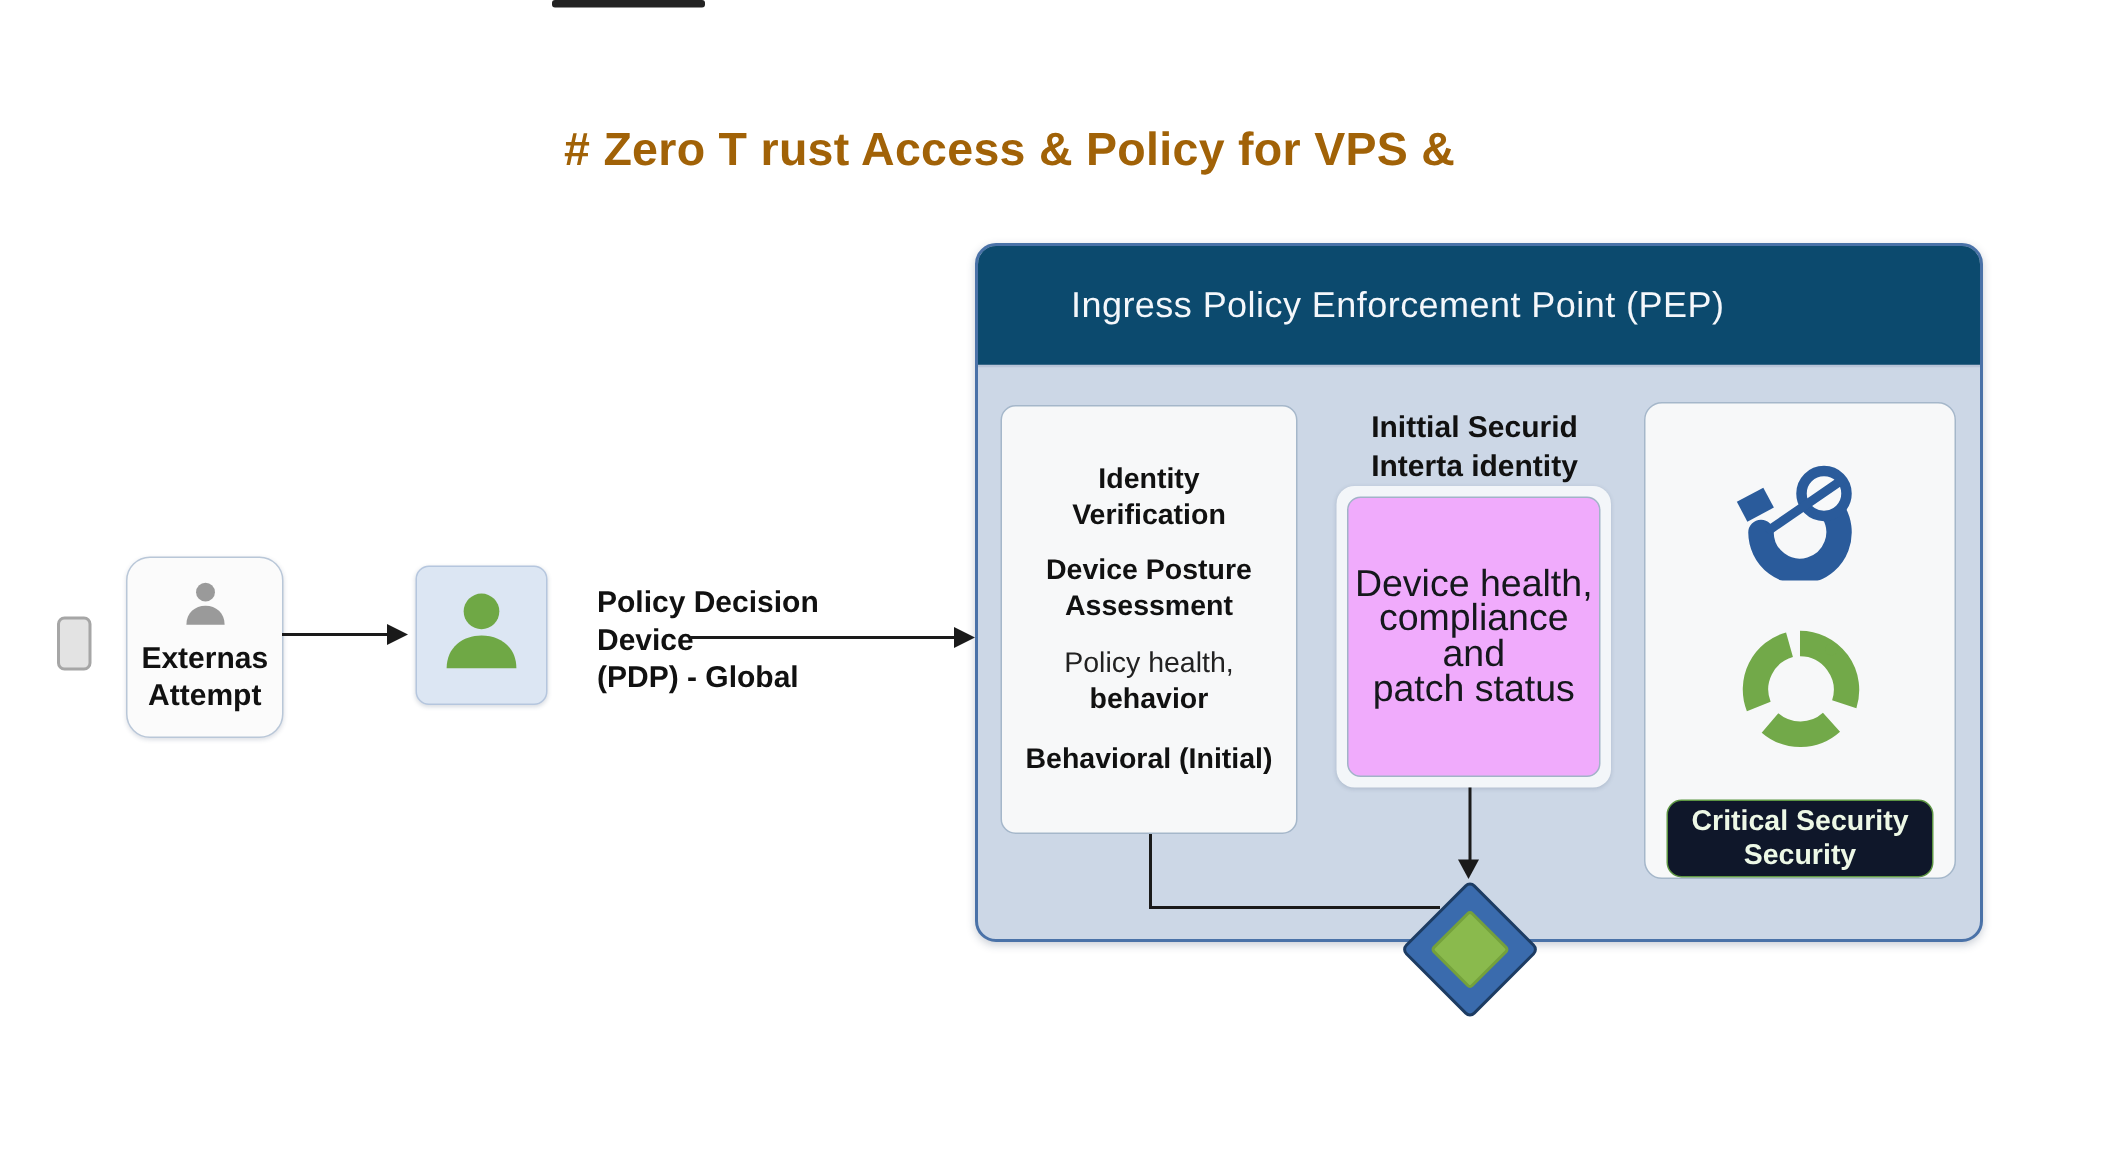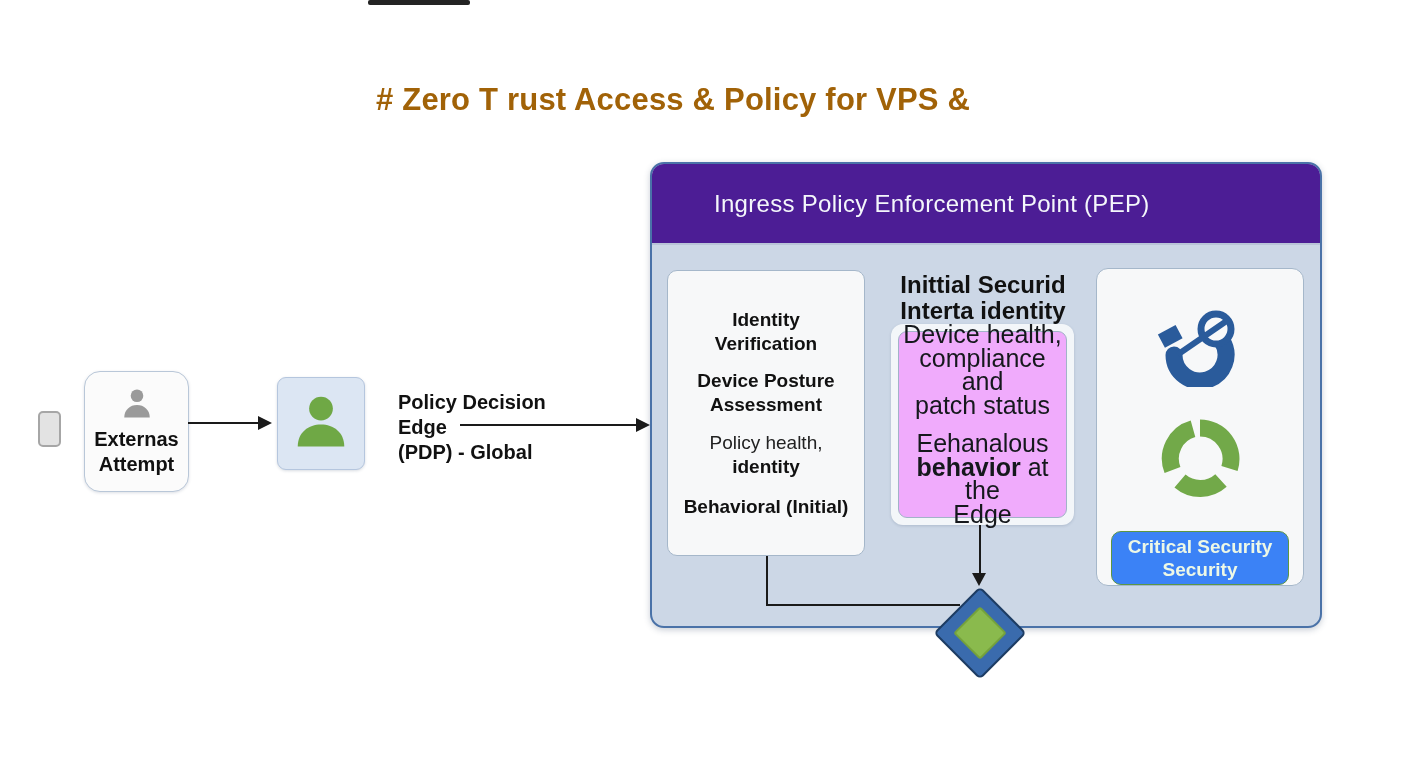--- a/index.html
+++ b/index.html
@@ -39,58 +39,58 @@
 
   .pdp-label{left:398px;top:390px;width:220px;font-size:20px;font-weight:700;line-height:25px;}
 
   
   .pep-panel{
     left:650px;top:162px;width:672px;height:466px;background:#ccd7e6;
     border:2px solid #4a72a8;border-radius:14px;box-shadow:0 2px 6px rgba(40,60,90,.25);
     box-sizing:border-box;
   }
   .pep-header{
-    position:absolute;left:0;top:0;width:100%;height:81px;background:#4c1d95;
+    position:absolute;left:0;top:0;width:100%;height:81px;background:#0c4a6e;
     border-radius:12px 12px 0 0;display:flex;align-items:center;box-sizing:border-box;
     padding-left:62px;border-bottom:2px solid #b9c4d8;
   }
   .pep-header .txt{color:#f4f7fb;font-size:24px;font-weight:500;letter-spacing:.3px;}
 
   .card{background:#f7f8f9;border:1.5px solid #a5b7ca;border-radius:10px;box-sizing:border-box;}
   .identity-card{
     left:667px;top:270px;width:198px;height:286px;
     display:flex;flex-direction:column;align-items:center;justify-content:center;
     text-align:center;font-size:19px;line-height:24px;padding:6px 12px;
   }
   .identity-card .sb{font-weight:700;margin-top:13px;}
   .identity-card .sb:first-child{margin-top:0;}
   .identity-card .rg{font-weight:400;margin-top:14px;color:#222;}
   .identity-card .bd{font-weight:700;}
   .identity-card .bd.gap{margin-top:16px;}
 
-  .middle-heading{left:888px;top:272px;width:190px;text-align:center;font-size:24px;font-weight:700;line-height:26px;}
+  .middle-heading{left:888px;top:272px;width:190px;text-align:center;font-size:20px;font-weight:700;line-height:26px;}
   .middle-card-outer{
     left:891px;top:324px;width:183px;height:201px;background:#f3f6f9;
     border-radius:12px;padding:7px;box-sizing:border-box;box-shadow:0 1px 3px rgba(60,80,110,.2);
   }
   .middle-card-inner{
     width:100%;height:100%;background:#f0abfc;border:1px solid #a2b3c8;border-radius:9px;
     box-sizing:border-box;display:flex;flex-direction:column;align-items:center;justify-content:center;
     text-align:center;font-size:25px;line-height:23.5px;font-weight:400;color:#15181c;
   }
   .middle-card-inner .p2{margin-top:15px;}
   .middle-card-inner b{font-weight:700;}
 
   .right-card{
     left:1096px;top:268px;width:208px;height:318px;border-radius:12px;
     display:flex;flex-direction:column;align-items:center;justify-content:flex-start;
     padding-top:34px;box-sizing:border-box;gap:28px;
   }
   .cta-button{
-    width:176px;height:57px;background:#3b82f6;border:1px solid #5d9643;border-radius:10px;
+    width:176px;height:57px;background:#0f172a;border:1px solid #5d9643;border-radius:10px;
     display:flex;align-items:center;justify-content:center;text-align:center;
     color:#edf8e6;font-size:19px;font-weight:700;line-height:23px;
   }
 
   
   .diamond-outer{left:947px;top:600px;width:66px;height:66px;background:#3a6bad;border:2px solid #1d3c63;
     transform:rotate(45deg);border-radius:5px;box-sizing:border-box;}
   .diamond-inner{left:961px;top:614px;width:38px;height:38px;background:#8aba4d;border:2px solid #74a13c;
     transform:rotate(45deg);border-radius:3px;box-sizing:border-box;}
 </style>
@@ -120,53 +120,48 @@
 <div class="abs user-box">
   <span class="user-glyph">
     <svg width="62" height="60" viewBox="0 0 24 22">
       <circle cx="12" cy="5.8" r="4.6" fill="#6fa845"></circle>
       <path d="M3 20.5 C3 15 7.2 12 12 12 C16.8 12 21 15 21 20.5 Z" fill="#6fa845"></path>
     </svg>
   </span>
 </div>
 
 <div class="abs pdp-label pre">Policy Decision
-Edge
+Device
 (PDP) - Global</div>
 
 <div class="abs h-line" style="left:460px;top:424px;width:178px;"></div>
 <div class="abs arr-right" style="left:636px;top:418px;"></div>
 
 <div class="abs pep-panel">
   <div class="pep-header">
     <span class="txt">Ingress Policy Enforcement Point (PEP)</span>
   </div>
 </div>
 
 <div class="abs card identity-card">
   <div class="sb">Identity Verification</div>
   <div class="sb">Device Posture Assessment</div>
   <div class="rg">Policy health,</div>
-  <div class="bd">identity</div>
+  <div class="bd">behavior</div>
   <div class="bd gap">Behavioral (Initial)</div>
 </div>
 
 <div class="abs middle-heading pre">Inittial Securid
 Interta identity</div>
 
 <div class="abs middle-card-outer">
   <div class="middle-card-inner">
     <div class="p1 pre">Device health,
 compliance and
 patch status</div>
-    <div class="p2">
-      <span>Eehanalous</span><br>
-      <b>behavior</b><span> at the</span><br>
-      <span>Edge</span>
-    </div>
   </div>
 </div>
 
 <div class="abs card right-card">
   <span>
     <svg width="96" height="84" viewBox="0 0 96 84">
       <path d="M22 52 A26 26 0 1 0 70 38" fill="none" stroke="#2a5b9b" stroke-width="17" stroke-linecap="round"></path>
       <circle cx="64" cy="26" r="15" fill="#f8f9fa" stroke="#2a5b9b" stroke-width="7"></circle>
       <line x1="28" y1="50" x2="76" y2="17" stroke="#2a5b9b" stroke-width="6" stroke-linecap="round"></line>
       <rect x="8" y="26" width="20" height="15" fill="#2a5b9b" transform="rotate(-28 18 33)"></rect>

